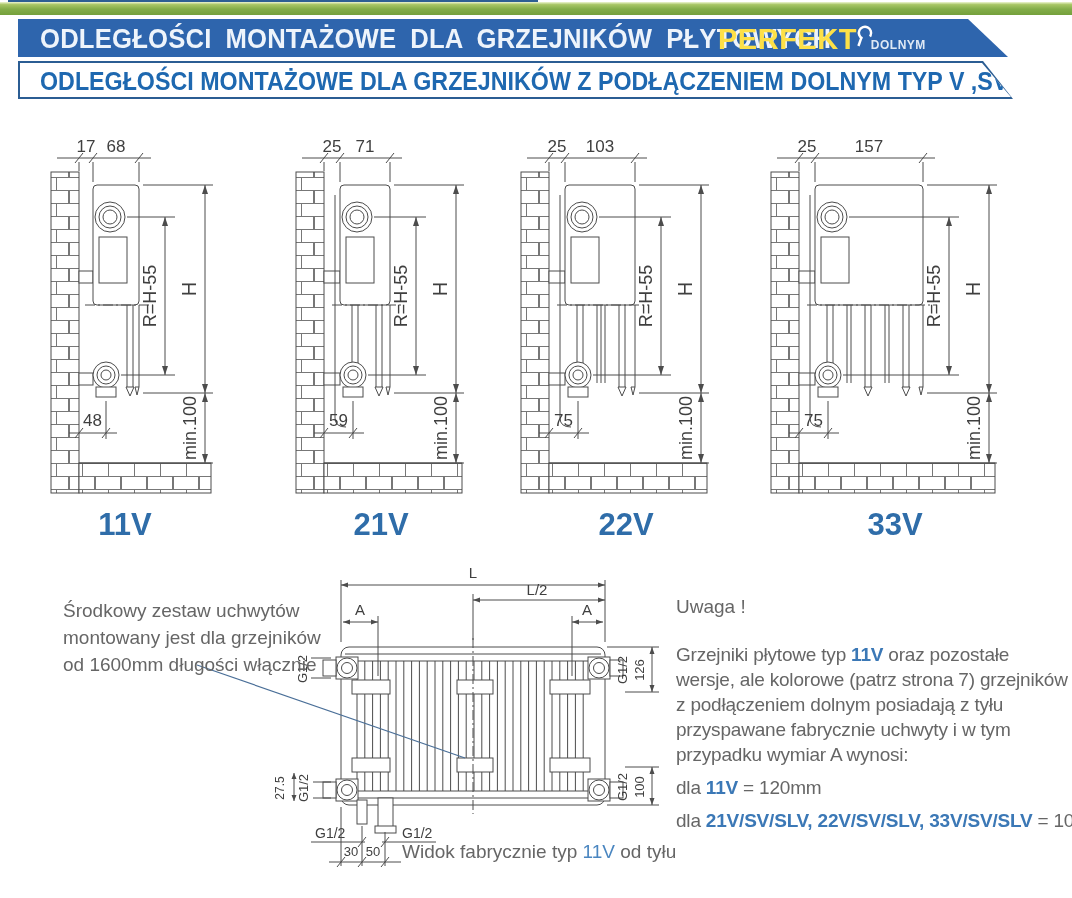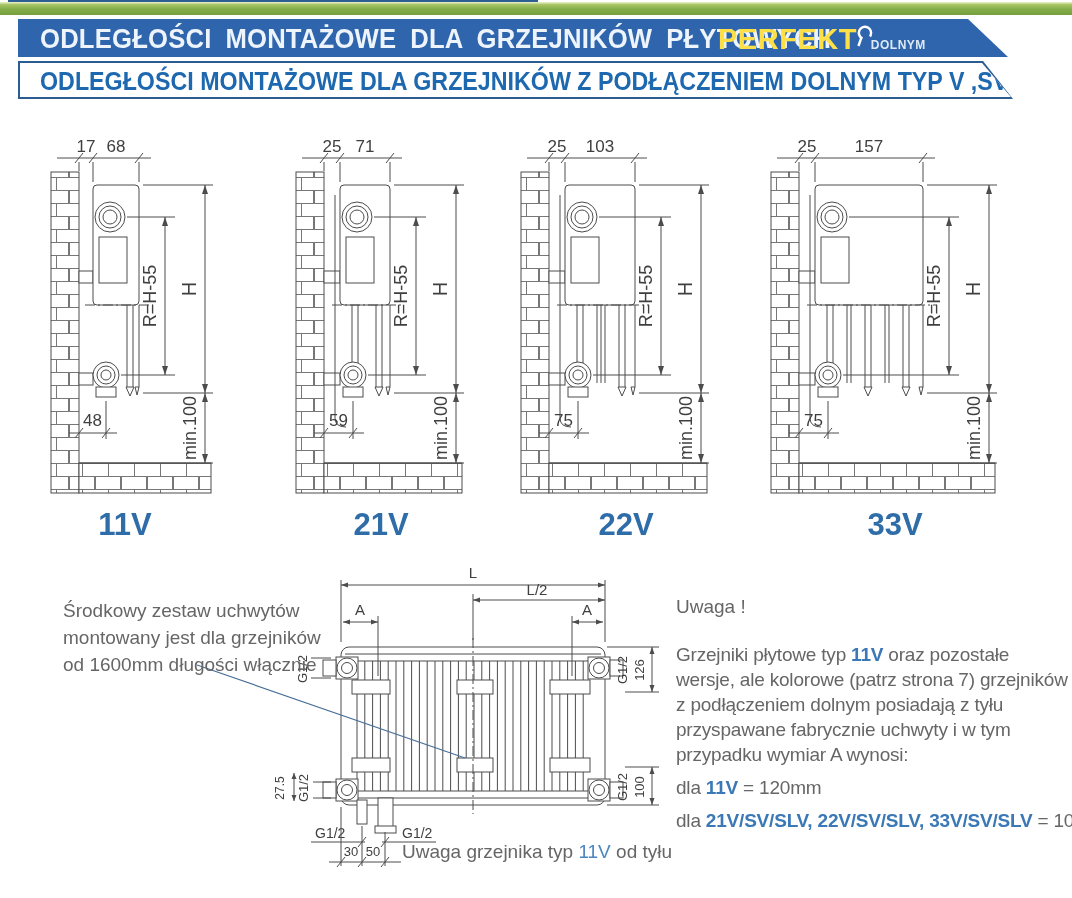--- a/index.html
+++ b/index.html
@@ -465,15 +465,15 @@
     <div>od 1600mm długości włącznie</div>
   </div>
 
   <div class="note-right">
     <div class="uwaga">Uwaga !</div>
     <p class="np"><span>Grzejniki płytowe typ </span><span class="acc">11V</span><span> oraz pozostałe wersje, ale kolorowe (patrz strona 7) grzejników z podłączeniem dolnym posiadają z tyłu przyspawane fabrycznie uchwyty i w tym przypadku wymiar A wynosi:</span></p>
     <div class="nl"><span>dla </span><span class="acc">11V</span><span> = 120mm</span></div>
     <div class="nl"><span>dla </span><span class="acc">21V/SV/SLV, 22V/SV/SLV, 33V/SV/SLV</span><span> = 100mm</span></div>
   </div>
 
-  <div class="caption"><span>Uwaga grzejnika typ </span><span class="acc2">11V</span><span> od tyłu</span></div>
+  <div class="caption"><span>Widok fabrycznie typ </span><span class="acc2">11V</span><span> od tyłu</span></div>
 
 </div>
 
 </body></html>

